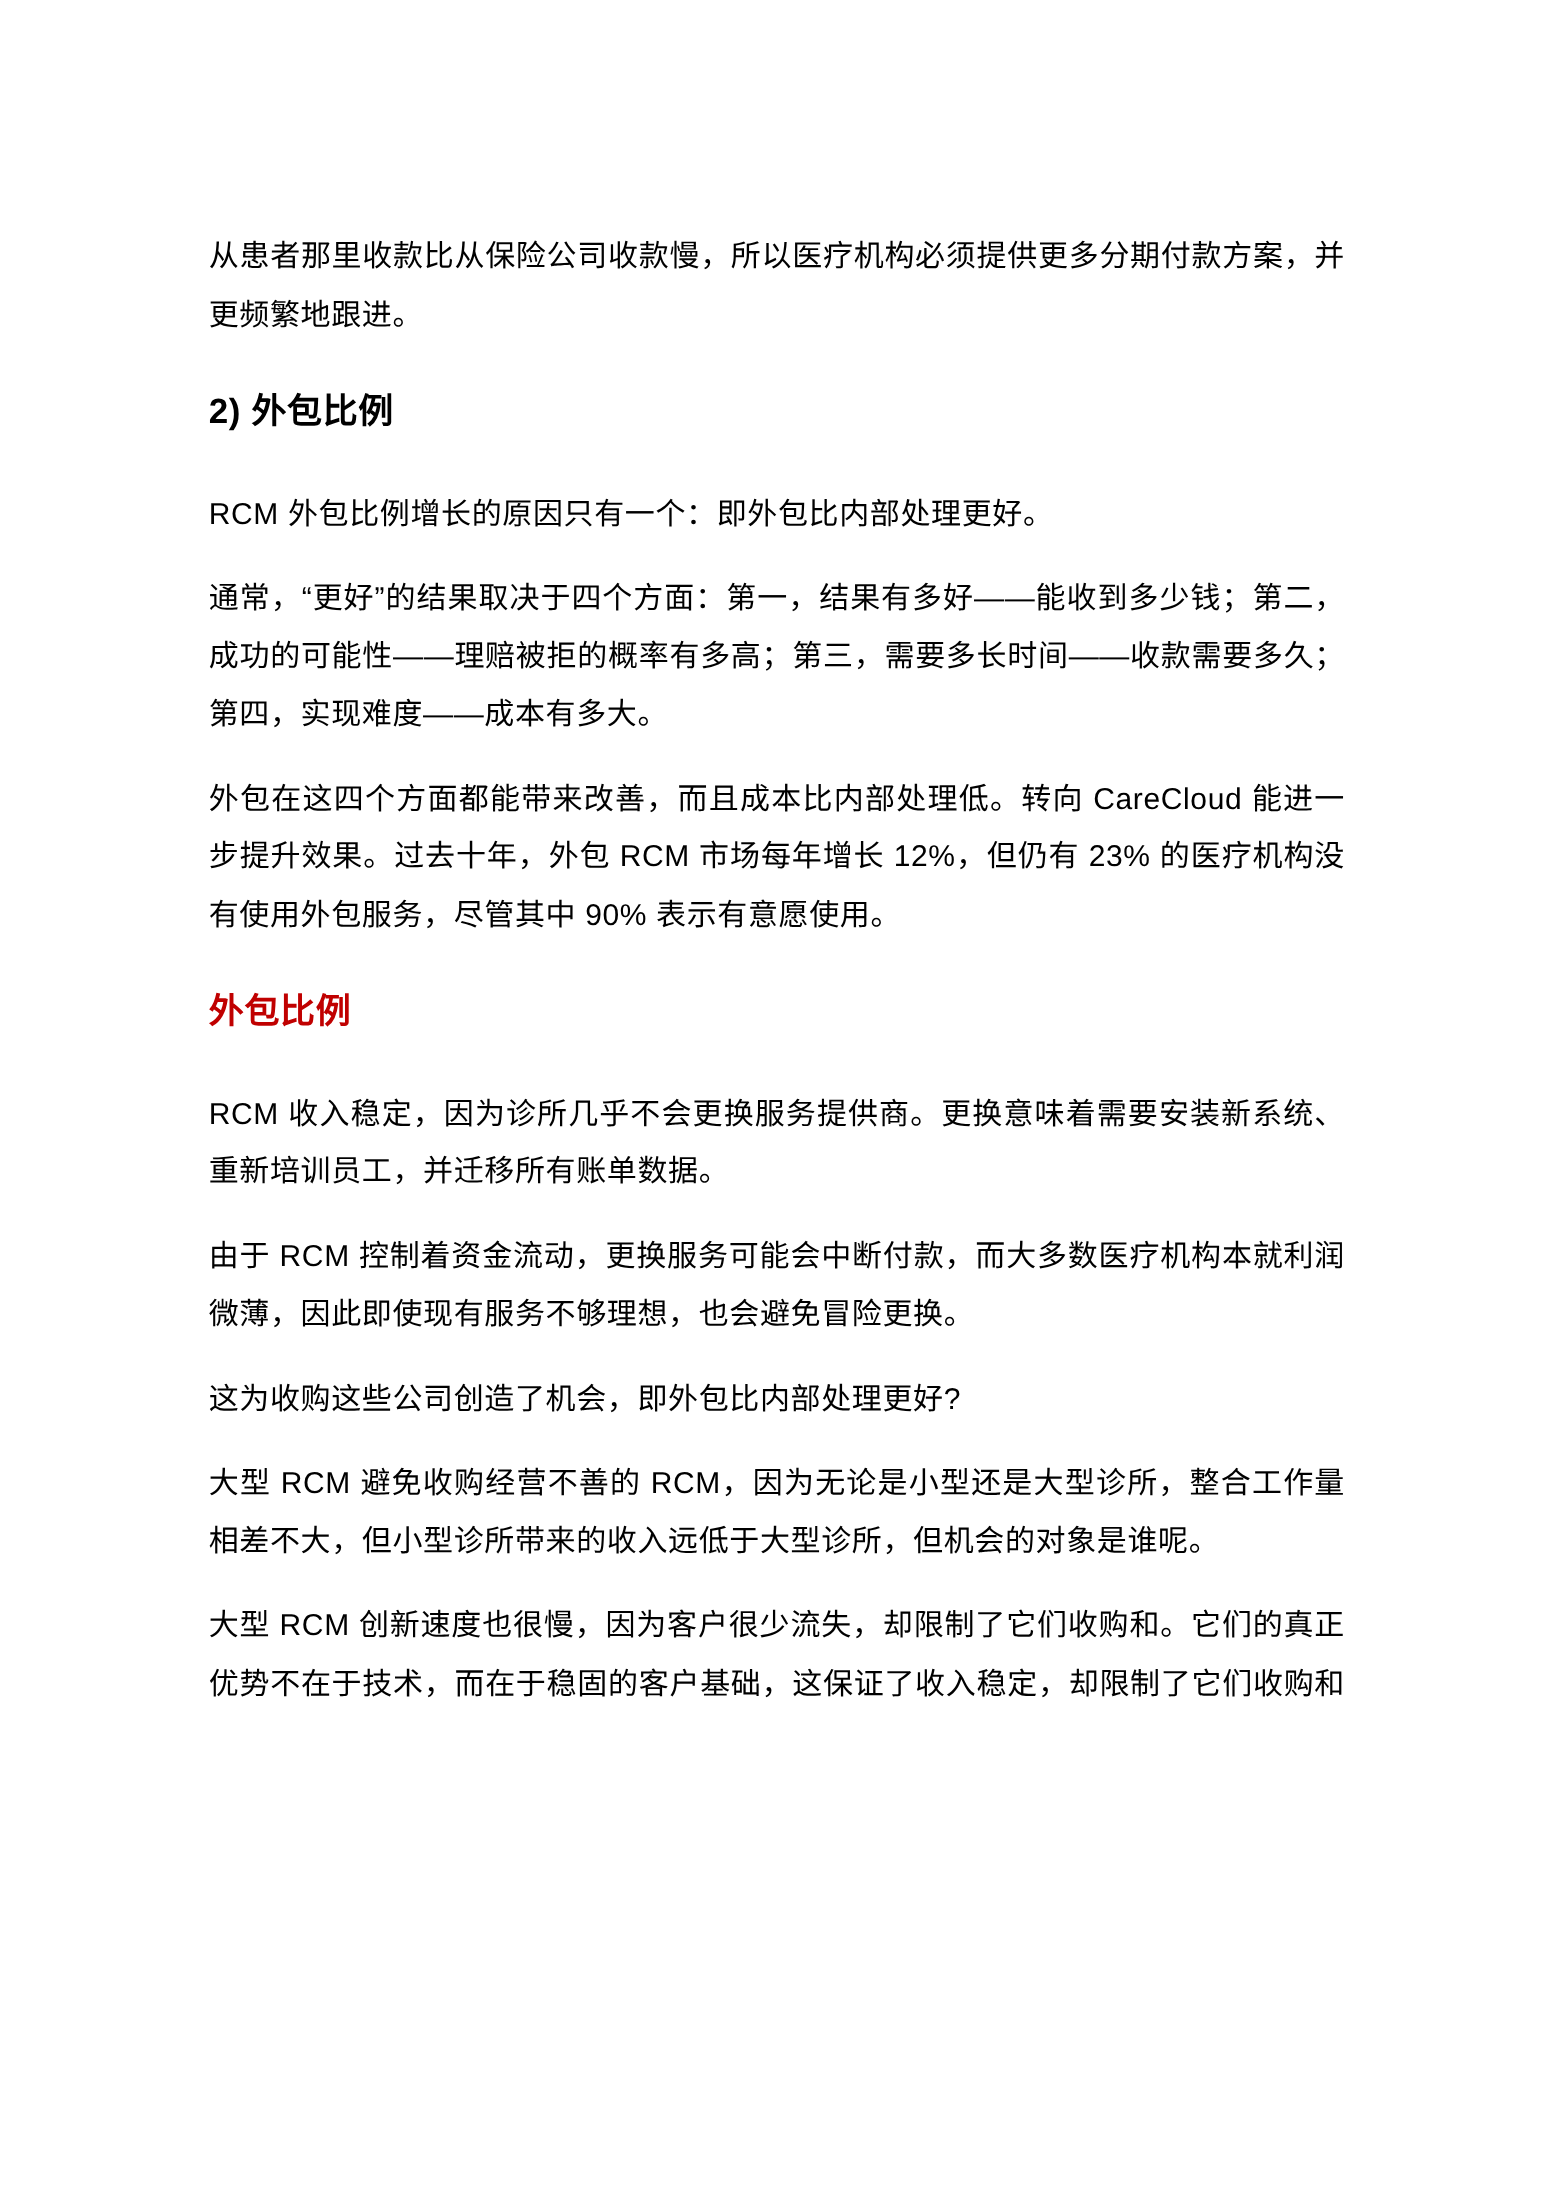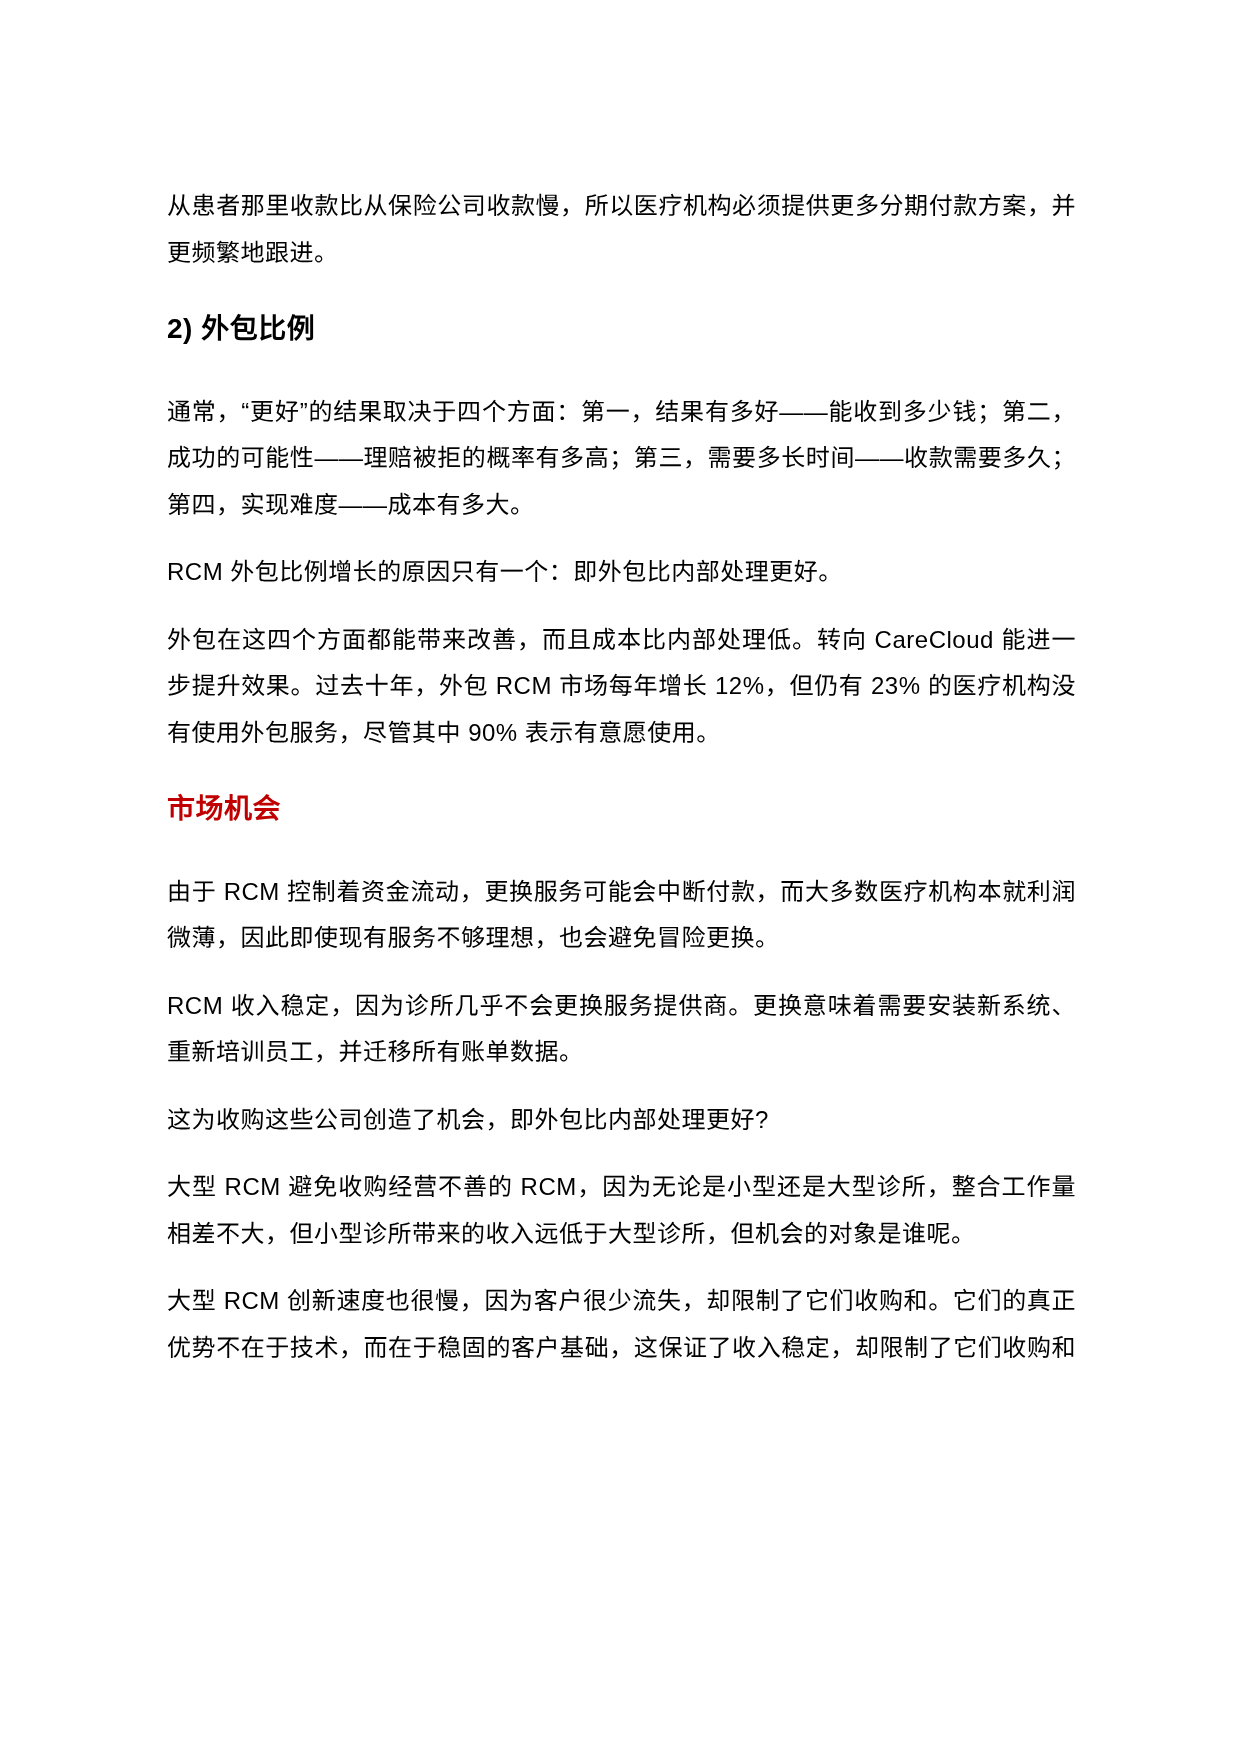--- a/index.html
+++ b/index.html
@@ -48,23 +48,23 @@
     color: var(--heading-red, #C00000);
   }
 </style>
 </head>
 <body>
 
 <main class="page">
   <article class="doc" id="doc">
       <p>从患者那里收款比从保险公司收款慢，所以医疗机构必须提供更多分期付款方案，并更频繁地跟进。</p>
       <h2>2) 外包比例</h2>
+      <p>RCM 外包比例增长的原因只有一个：即外包比内部处理更好。</p>
       <p>通常，“更好”的结果取决于四个方面：第一，结果有多好——能收到多少钱；第二，成功的可能性——理赔被拒的概率有多高；第三，需要多长时间——收款需要多久；第四，实现难度——成本有多大。</p>
-      <p>RCM 外包比例增长的原因只有一个：即外包比内部处理更好。</p>
       <p>外包在这四个方面都能带来改善，而且成本比内部处理低。转向 CareCloud 能进一步提升效果。过去十年，外包 RCM 市场每年增长 12%，但仍有 23% 的医疗机构没有使用外包服务，尽管其中 90% 表示有意愿使用。</p>
-      <h2 class="red">市场机会</h2>
+      <h2 class="red">外包比例</h2>
+      <p>RCM 收入稳定，因为诊所几乎不会更换服务提供商。更换意味着需要安装新系统、重新培训员工，并迁移所有账单数据。</p>
       <p>由于 RCM 控制着资金流动，更换服务可能会中断付款，而大多数医疗机构本就利润微薄，因此即使现有服务不够理想，也会避免冒险更换。</p>
-      <p>RCM 收入稳定，因为诊所几乎不会更换服务提供商。更换意味着需要安装新系统、重新培训员工，并迁移所有账单数据。</p>
       <p>这为收购这些公司创造了机会，即外包比内部处理更好?</p>
       <p>大型 RCM 避免收购经营不善的 RCM，因为无论是小型还是大型诊所，整合工作量相差不大，但小型诊所带来的收入远低于大型诊所，但机会的对象是谁呢。</p>
       <p class="cont">大型 RCM 创新速度也很慢，因为客户很少流失，却限制了它们收购和。它们的真正优势不在于技术，而在于稳固的客户基础，这保证了收入稳定，却限制了它们收购和</p>
     </article>
 </main>
 
 </body></html>

